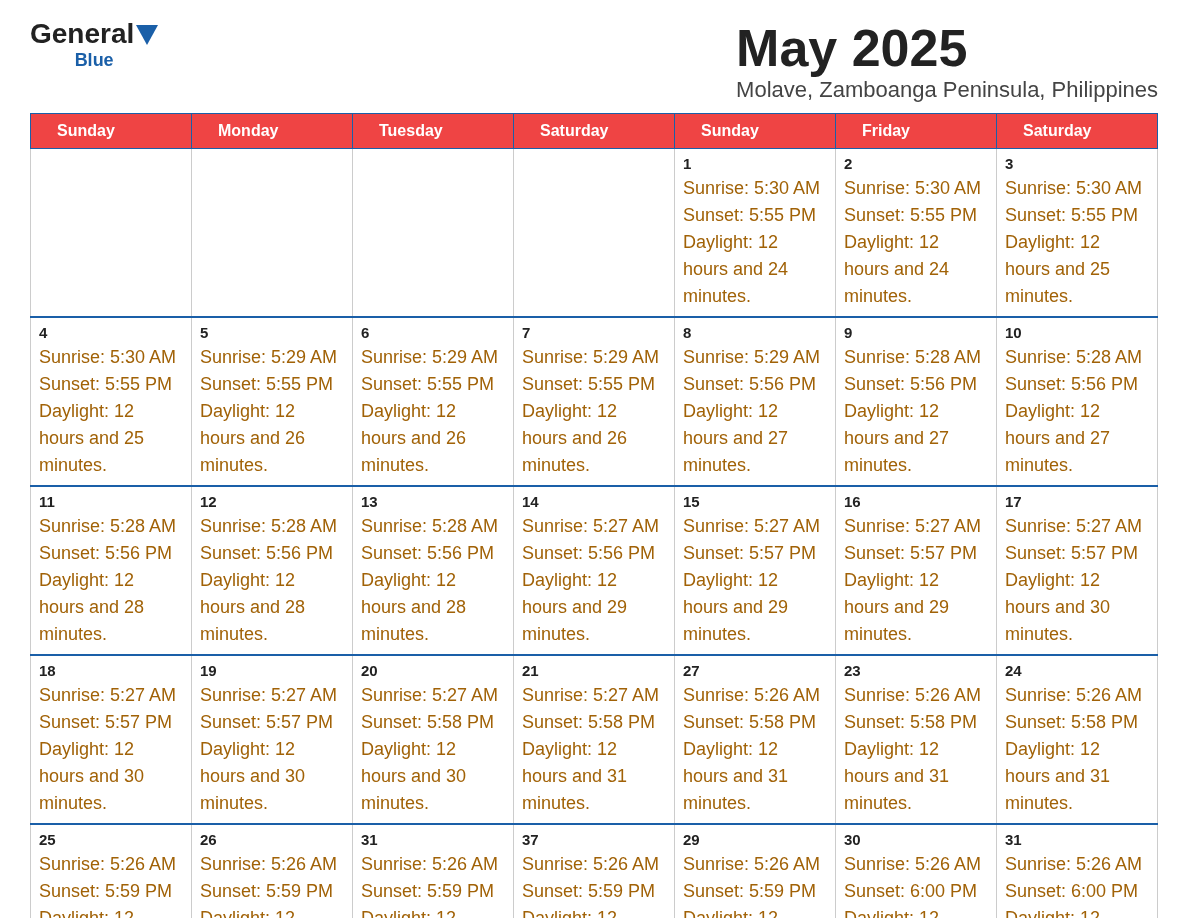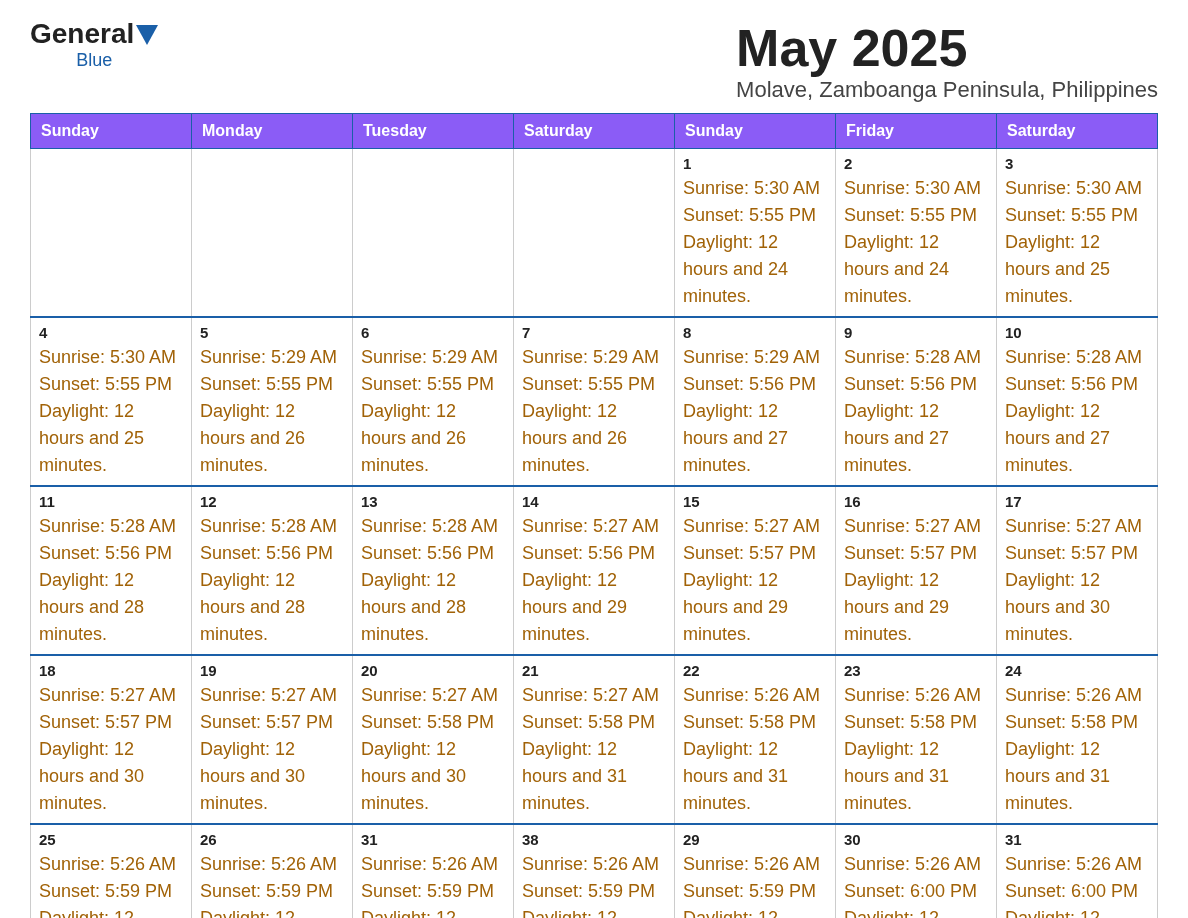--- a/index.html
+++ b/index.html
@@ -24,21 +24,21 @@
     }
     .logo-text {
       font-size: 28px;
       font-weight: bold;
       color: #222;
       line-height: 1;
     }
     .logo-blue-line {
       color: #1a5fa8;
       font-size: 18px;
-      font-weight: normal;
+      font-weight: bold;
       margin-top: 2px;
     }
     .title-block {
     }
     .month-year {
       font-size: 52px;
       font-weight: bold;
       color: #222;
       line-height: 1.1;
     }
@@ -46,25 +46,25 @@
       font-size: 22px;
       color: #444;
       margin-top: 0;
     }
     table {
       width: 100%;
       border-collapse: collapse;
       margin-top: 10px;
     }
     th {
-      background-color: #8b5cf6;
+      background-color: #ef4444;
       color: #fff;
       font-size: 16px;
       font-weight: bold;
-      padding: 8px 10px;
+      padding: 8px 26px;
       text-align: left;
       border: 1px solid #1a5fa8;
     }
     td {
       vertical-align: top;
       padding: 6px 8px;
       border: 1px solid #ccc;
       width: 14.28%;
       height: 100px;
       font-size: 13px;
@@ -213,21 +213,21 @@
         </td>
         <td>
           <div class="day-number">20</div>
           <div class="day-info">Sunrise: 5:27 AM<br>Sunset: 5:58 PM<br>Daylight: 12 hours and 30 minutes.</div>
         </td>
         <td>
           <div class="day-number">21</div>
           <div class="day-info">Sunrise: 5:27 AM<br>Sunset: 5:58 PM<br>Daylight: 12 hours and 31 minutes.</div>
         </td>
         <td>
-          <div class="day-number">22</div>
+          <div class="day-number">27</div>
           <div class="day-info">Sunrise: 5:26 AM<br>Sunset: 5:58 PM<br>Daylight: 12 hours and 31 minutes.</div>
         </td>
         <td>
           <div class="day-number">23</div>
           <div class="day-info">Sunrise: 5:26 AM<br>Sunset: 5:58 PM<br>Daylight: 12 hours and 31 minutes.</div>
         </td>
         <td>
           <div class="day-number">24</div>
           <div class="day-info">Sunrise: 5:26 AM<br>Sunset: 5:58 PM<br>Daylight: 12 hours and 31 minutes.</div>
         </td>
@@ -239,21 +239,21 @@
         </td>
         <td>
           <div class="day-number">26</div>
           <div class="day-info">Sunrise: 5:26 AM<br>Sunset: 5:59 PM<br>Daylight: 12 hours and 32 minutes.</div>
         </td>
         <td>
           <div class="day-number">31</div>
           <div class="day-info">Sunrise: 5:26 AM<br>Sunset: 5:59 PM<br>Daylight: 12 hours and 32 minutes.</div>
         </td>
         <td>
-          <div class="day-number">38</div>
+          <div class="day-number">37</div>
           <div class="day-info">Sunrise: 5:26 AM<br>Sunset: 5:59 PM<br>Daylight: 12 hours and 32 minutes.</div>
         </td>
         <td>
           <div class="day-number">29</div>
           <div class="day-info">Sunrise: 5:26 AM<br>Sunset: 5:59 PM<br>Daylight: 12 hours and 33 minutes.</div>
         </td>
         <td>
           <div class="day-number">30</div>
           <div class="day-info">Sunrise: 5:26 AM<br>Sunset: 6:00 PM<br>Daylight: 12 hours and 33 minutes.</div>
         </td>

